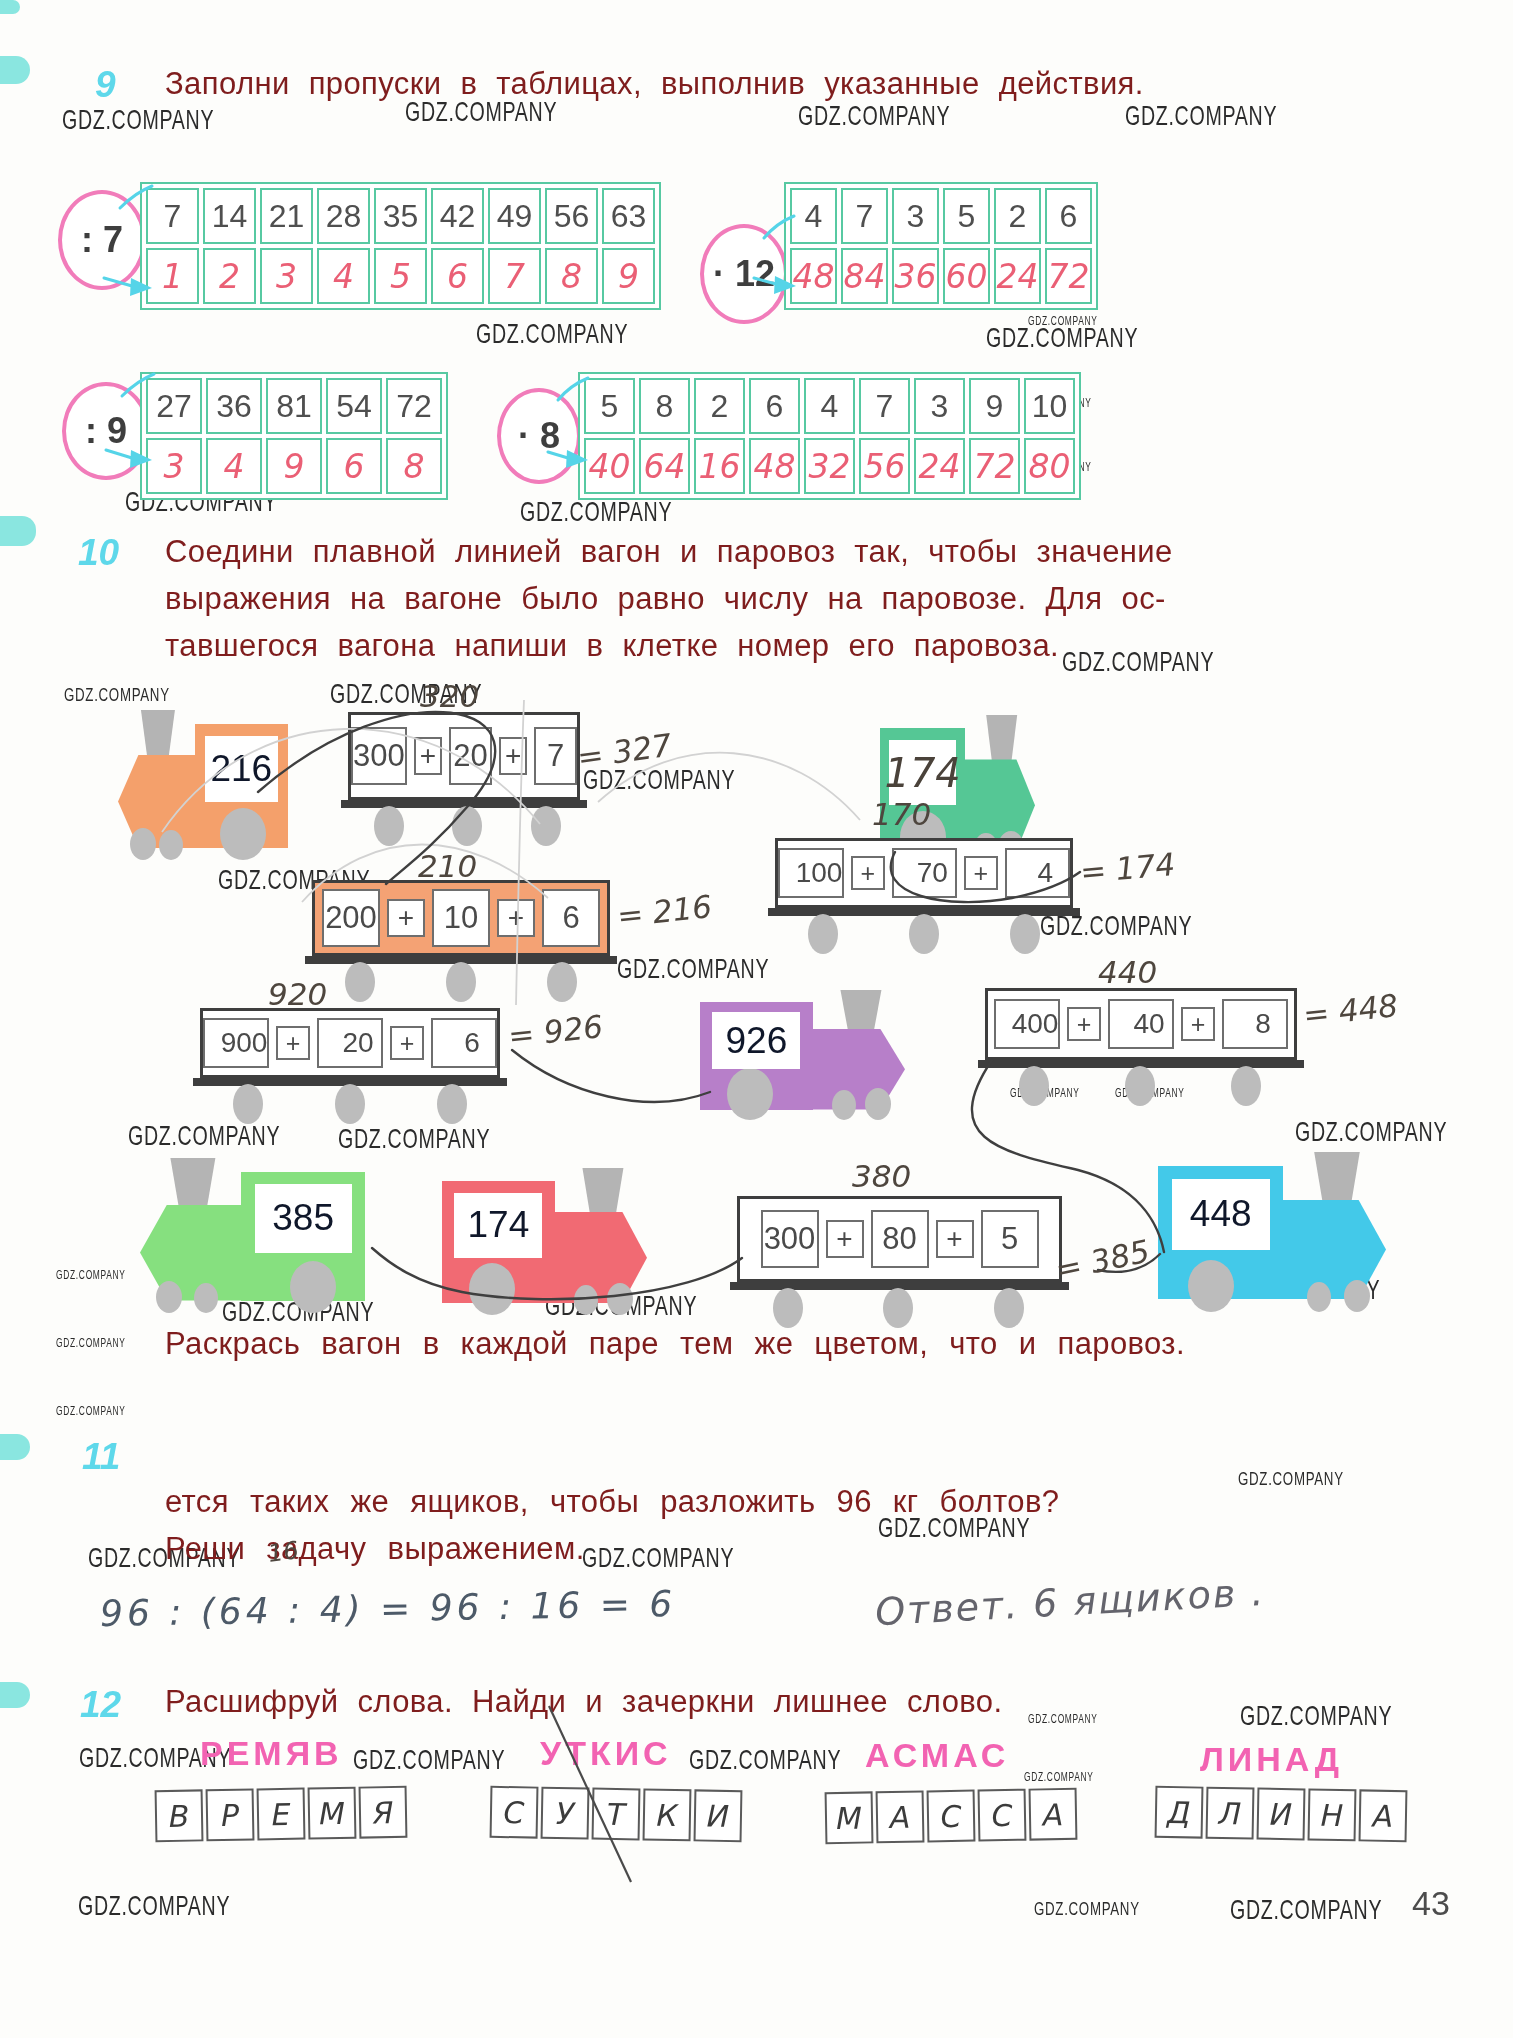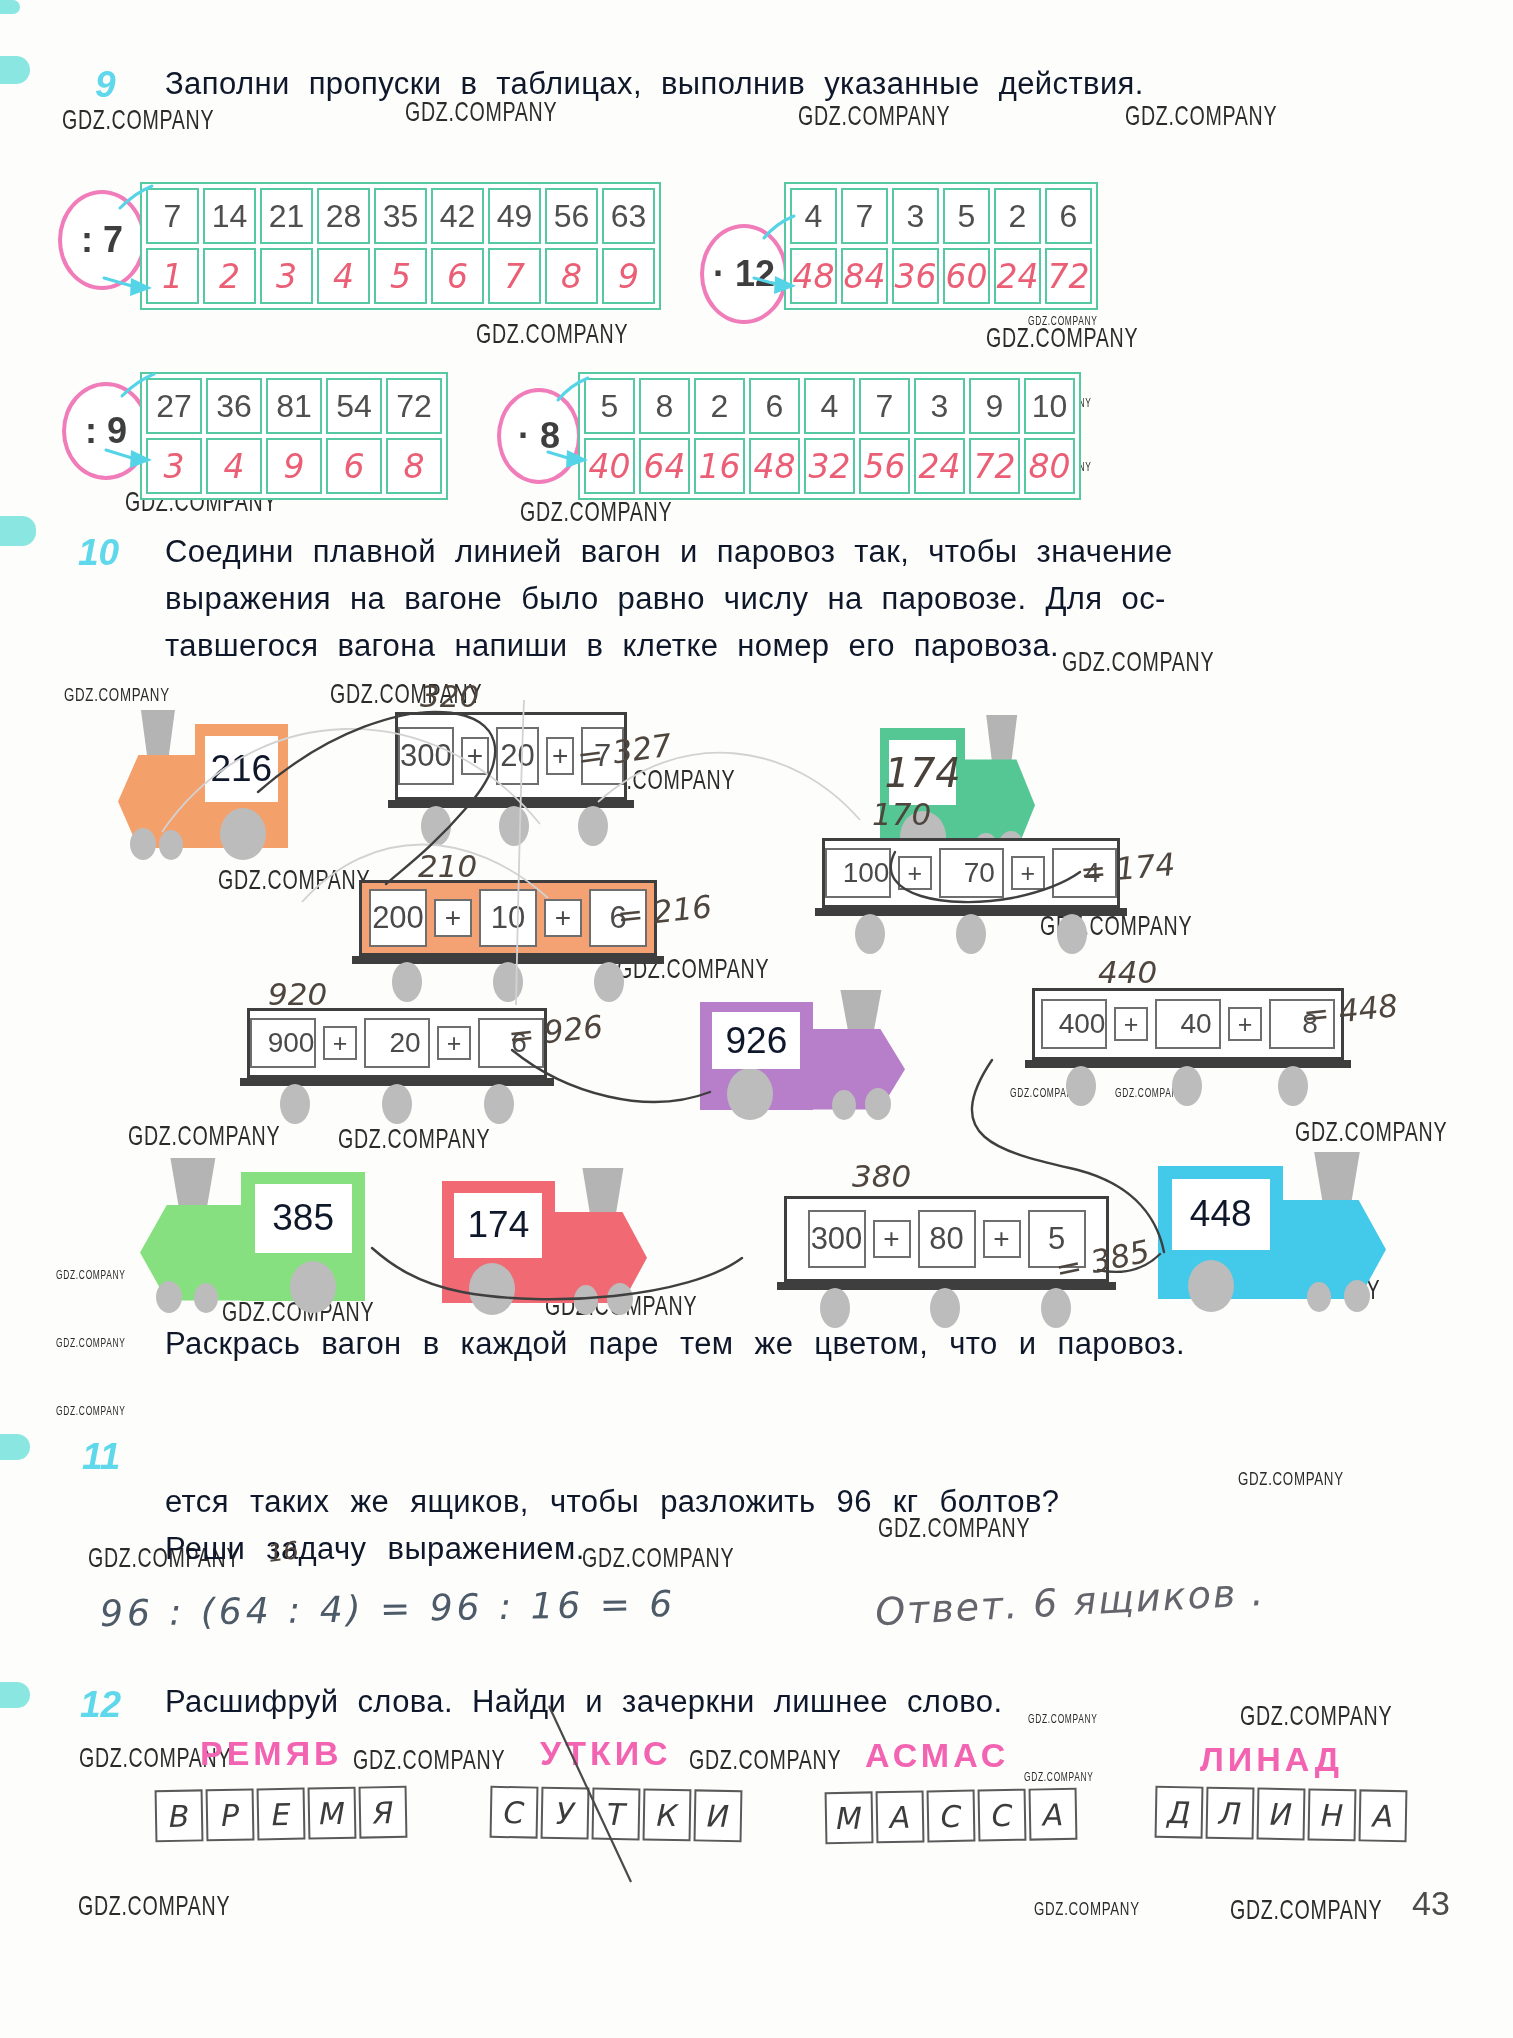--- a/index.html
+++ b/index.html
@@ -7,21 +7,21 @@
         font-family:"Liberation Sans",sans-serif;}
   
   .wm{position:absolute;color:#2b2b2b;font-size:28px;white-space:nowrap;
       transform:scaleX(.7);transform-origin:0 0;z-index:2;letter-spacing:1px;}
   .wm.sm{font-size:19px;}
   .wm.xs{font-size:12px;}
   
   .bar{position:absolute;left:0;background:#8ae6e0;border-radius:0 14px 14px 0;z-index:1;}
   
   .exnum{position:absolute;color:#5ed8ea;font-size:37px;font-weight:700;font-style:italic;z-index:4;}
-  .btext{position:absolute;color:#0f172a;font-size:31px;word-spacing:10px;letter-spacing:.4px;
+  .btext{position:absolute;color:#7f1d1d;font-size:31px;word-spacing:10px;letter-spacing:.4px;
          white-space:nowrap;z-index:4;}
   
   table.gtab{position:absolute;border-collapse:separate;border-spacing:4px;
              border:2.5px solid #57c9a2;background:#fff;z-index:3;}
   table.gtab td{border:2.5px solid #57c9a2;text-align:center;vertical-align:middle;
                 height:52px;background:#fff;padding:0;}
   .t1 td{width:49px}.t2 td{width:43px}.t3 td{width:52px}.t4 td{width:47px}
   td.pr{font-size:32px;color:#4f4f4f;}
   td.hd{font-size:33px;color:#ea5f75;font-style:italic;font-family:"DejaVu Sans",sans-serif;}
   .opc{position:absolute;border:4px solid #f17cba;border-radius:50%;background:#fff;
@@ -41,21 +41,21 @@
         display:flex;align-items:center;justify-content:center;font-size:37px;color:#0f172a;z-index:2;}
   .face-left .window{right:6%}.face-right .window{left:6%}
   .loco .window.handw{font-family:"DejaVu Sans",sans-serif;font-style:italic;color:#4a423a;font-size:40px;}
   .loco .wheel{position:absolute;bottom:0;background:#bcbcbc;border-radius:50%;}
   .loco .w1{width:26px;height:32px;}
   .loco .w2{width:24px;height:30px;}
   .loco .w3{width:46px;height:52px;}
   .face-left .w1{left:7%}.face-left .w2{left:24%}.face-left .w3{right:13%}
   .face-right .w1{right:7%}.face-right .w2{right:24%}.face-right .w3{left:13%}
   
-  .wagon{position:absolute;z-index:3;margin-left:47px;}
+  .wagon{position:absolute;z-index:3;}
   .wbody{position:absolute;inset:0;background:#fff;border:3.5px solid #3e3e3e;
          display:flex;align-items:center;justify-content:center;gap:7px;}
   .wagon.colored .wbody{background:#f4a274;}
   .wc{border:2px solid #6e6e6e;background:#fff;display:flex;align-items:center;justify-content:center;
       color:#4a4a4a;}
   .wc.n{width:54px;height:54px;font-size:31px;}
   .wc.o{width:34px;height:34px;font-size:28px;}
   .wagon.small .wc.n{width:46px;height:46px;font-size:28px;padding-left:16px;}
   .wagon.small .wc.o{width:30px;height:30px;font-size:25px;}
   .wbar{position:absolute;left:-7px;right:-7px;bottom:-8px;height:8px;background:#3e3e3e;}

